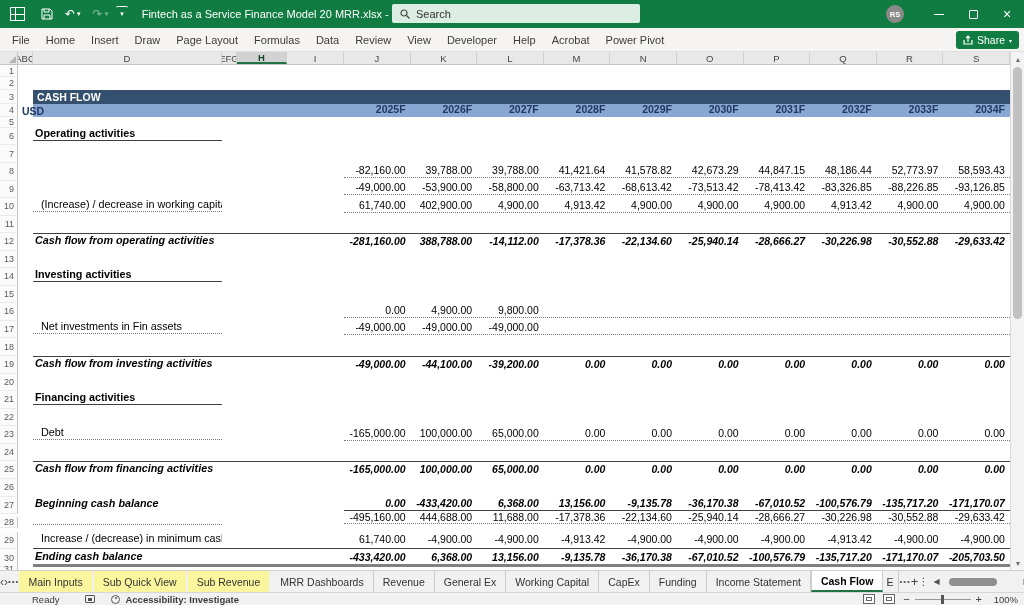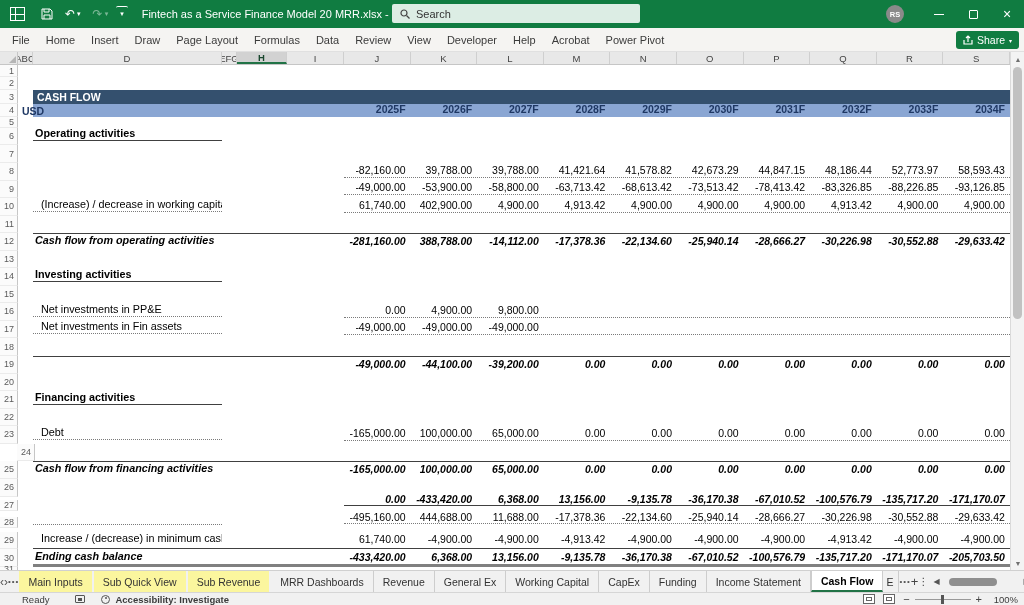--- a/index.html
+++ b/index.html
@@ -81,21 +81,21 @@
   .plusbtn,.kebab { width:22px; display:flex; align-items:center; justify-content:center; color:#444; }
   .plusbtn { font-size:13px; }
   .kebab { font-size:10px; }
   .hscroll { display:flex; align-items:center; margin-left:2px; width:104px; }
   .hs-arrow { font-size:8px; color:#555; padding:0 3px; }
   .hs-track { position:relative; width:78px; height:8px; }
   .hs-thumb { position:absolute; left:6px; top:0; width:48px; height:8px; background:#8f8f8f; border-radius:4px; }
 
   
   .statusbar { position:absolute; top:592px; left:0; width:1024px; height:13px; background:#F1F1F1; border-top:1px solid #D6D6D6; display:flex; align-items:center; font-size:9.5px; color:#3b3b3b; }
-  .sb-ready { margin-left:8px;padding-left:14px; }
+  .sb-ready { margin-left:18px;padding-left:14px; }
   .macro-ico { width:10px; height:8px; border:1px solid #555; border-radius:1px; margin-left:26px; position:relative; }
   .macro-ico::after { content:""; position:absolute; left:2px; top:1.5px; width:4px; height:3px; background:#555; }
   .acc-ico { width:9px; height:9px; border:1px solid #555; border-radius:50%; margin-left:16px; position:relative; }
   .acc-ico::after { content:""; position:absolute; left:2.5px; top:1.5px; width:2px; height:2px; border-radius:50%; background:#555; }
   .acc-lbl { margin-left:5px; font-weight:bold; }
   .sb-right { margin-left:auto; display:flex; align-items:center; gap:8px; margin-right:6px; }
   .view-ico { width:12px; height:10px; border:1px solid #666; background:#fff; position:relative; }
   .view-ico.page::after { content:""; position:absolute; inset:2px 2px 2px 2px; border:1px solid #666; }
   .view-ico.brk::after { content:""; position:absolute; inset:2px; border:1px dashed #666; }
   .zoomctl { display:flex; align-items:center; gap:5px; }
@@ -322,21 +322,20 @@
           <div class="lbl ul">Investing activities</div>
         </div>
       </div>
       <div class="grow" style="height: 17.5px;">
         <div class="gut">15</div>
         <div class="rb"></div>
       </div>
       <div class="grow" style="height: 17.5px;">
         <div class="gut">16</div>
         <div class="rb">
-          <div class="lbl ind dot">Net investments in PP&amp;E</div>
           <div class="nums dot">
             <div class="ncell">0.00</div>
             <div class="ncell">4,900.00</div>
             <div class="ncell">9,800.00</div>
             <div class="ncell"></div>
             <div class="ncell"></div>
             <div class="ncell"></div>
             <div class="ncell"></div>
             <div class="ncell"></div>
             <div class="ncell"></div>
@@ -362,20 +361,21 @@
           </div>
         </div>
       </div>
       <div class="grow" style="height: 18px;">
         <div class="gut">18</div>
         <div class="rb"></div>
       </div>
       <div class="grow" style="height: 17.5px;">
         <div class="gut">19</div>
         <div class="rb">
+          <div class="lbl b">Cash flow from investing activities</div>
           <div class="nums b">
             <div class="ncell">-49,000.00</div>
             <div class="ncell">-44,100.00</div>
             <div class="ncell">-39,200.00</div>
             <div class="ncell">0.00</div>
             <div class="ncell">0.00</div>
             <div class="ncell">0.00</div>
             <div class="ncell">0.00</div>
             <div class="ncell">0.00</div>
             <div class="ncell">0.00</div>
@@ -409,21 +409,21 @@
             <div class="ncell">0.00</div>
             <div class="ncell">0.00</div>
             <div class="ncell">0.00</div>
             <div class="ncell">0.00</div>
             <div class="ncell">0.00</div>
             <div class="ncell">0.00</div>
             <div class="ncell">0.00</div>
           </div>
         </div>
       </div>
-      <div class="grow" style="height: 17.5px; padding-left: 17px;">
+      <div class="grow" style="height: 17.5px;">
         <div class="gut">24</div>
         <div class="rb"></div>
       </div>
       <div class="grow" style="height: 17.5px; justify-content: space-between;">
         <div class="gut">25</div>
         <div class="rb">
           <div class="lbl b">Cash flow from financing activities</div>
           <div class="nums b">
             <div class="ncell">-165,000.00</div>
             <div class="ncell">100,000.00</div>
@@ -436,21 +436,21 @@
             <div class="ncell">0.00</div>
             <div class="ncell">0.00</div>
           </div>
           <div class="ruletop"></div>
         </div>
       </div>
       <div class="grow" style="height: 18px;">
         <div class="gut">26</div>
         <div class="rb"></div>
       </div>
-      <div class="grow" style="height: 17.5px; align-items: center;">
+      <div class="grow" style="height: 17.5px;">
         <div class="gut">27</div>
         <div class="rb">
           <div class="lbl b">Beginning cash balance</div>
           <div class="nums ul b">
             <div class="ncell">0.00</div>
             <div class="ncell">-433,420.00</div>
             <div class="ncell">6,368.00</div>
             <div class="ncell">13,156.00</div>
             <div class="ncell">-9,135.78</div>
             <div class="ncell">-36,170.38</div>

